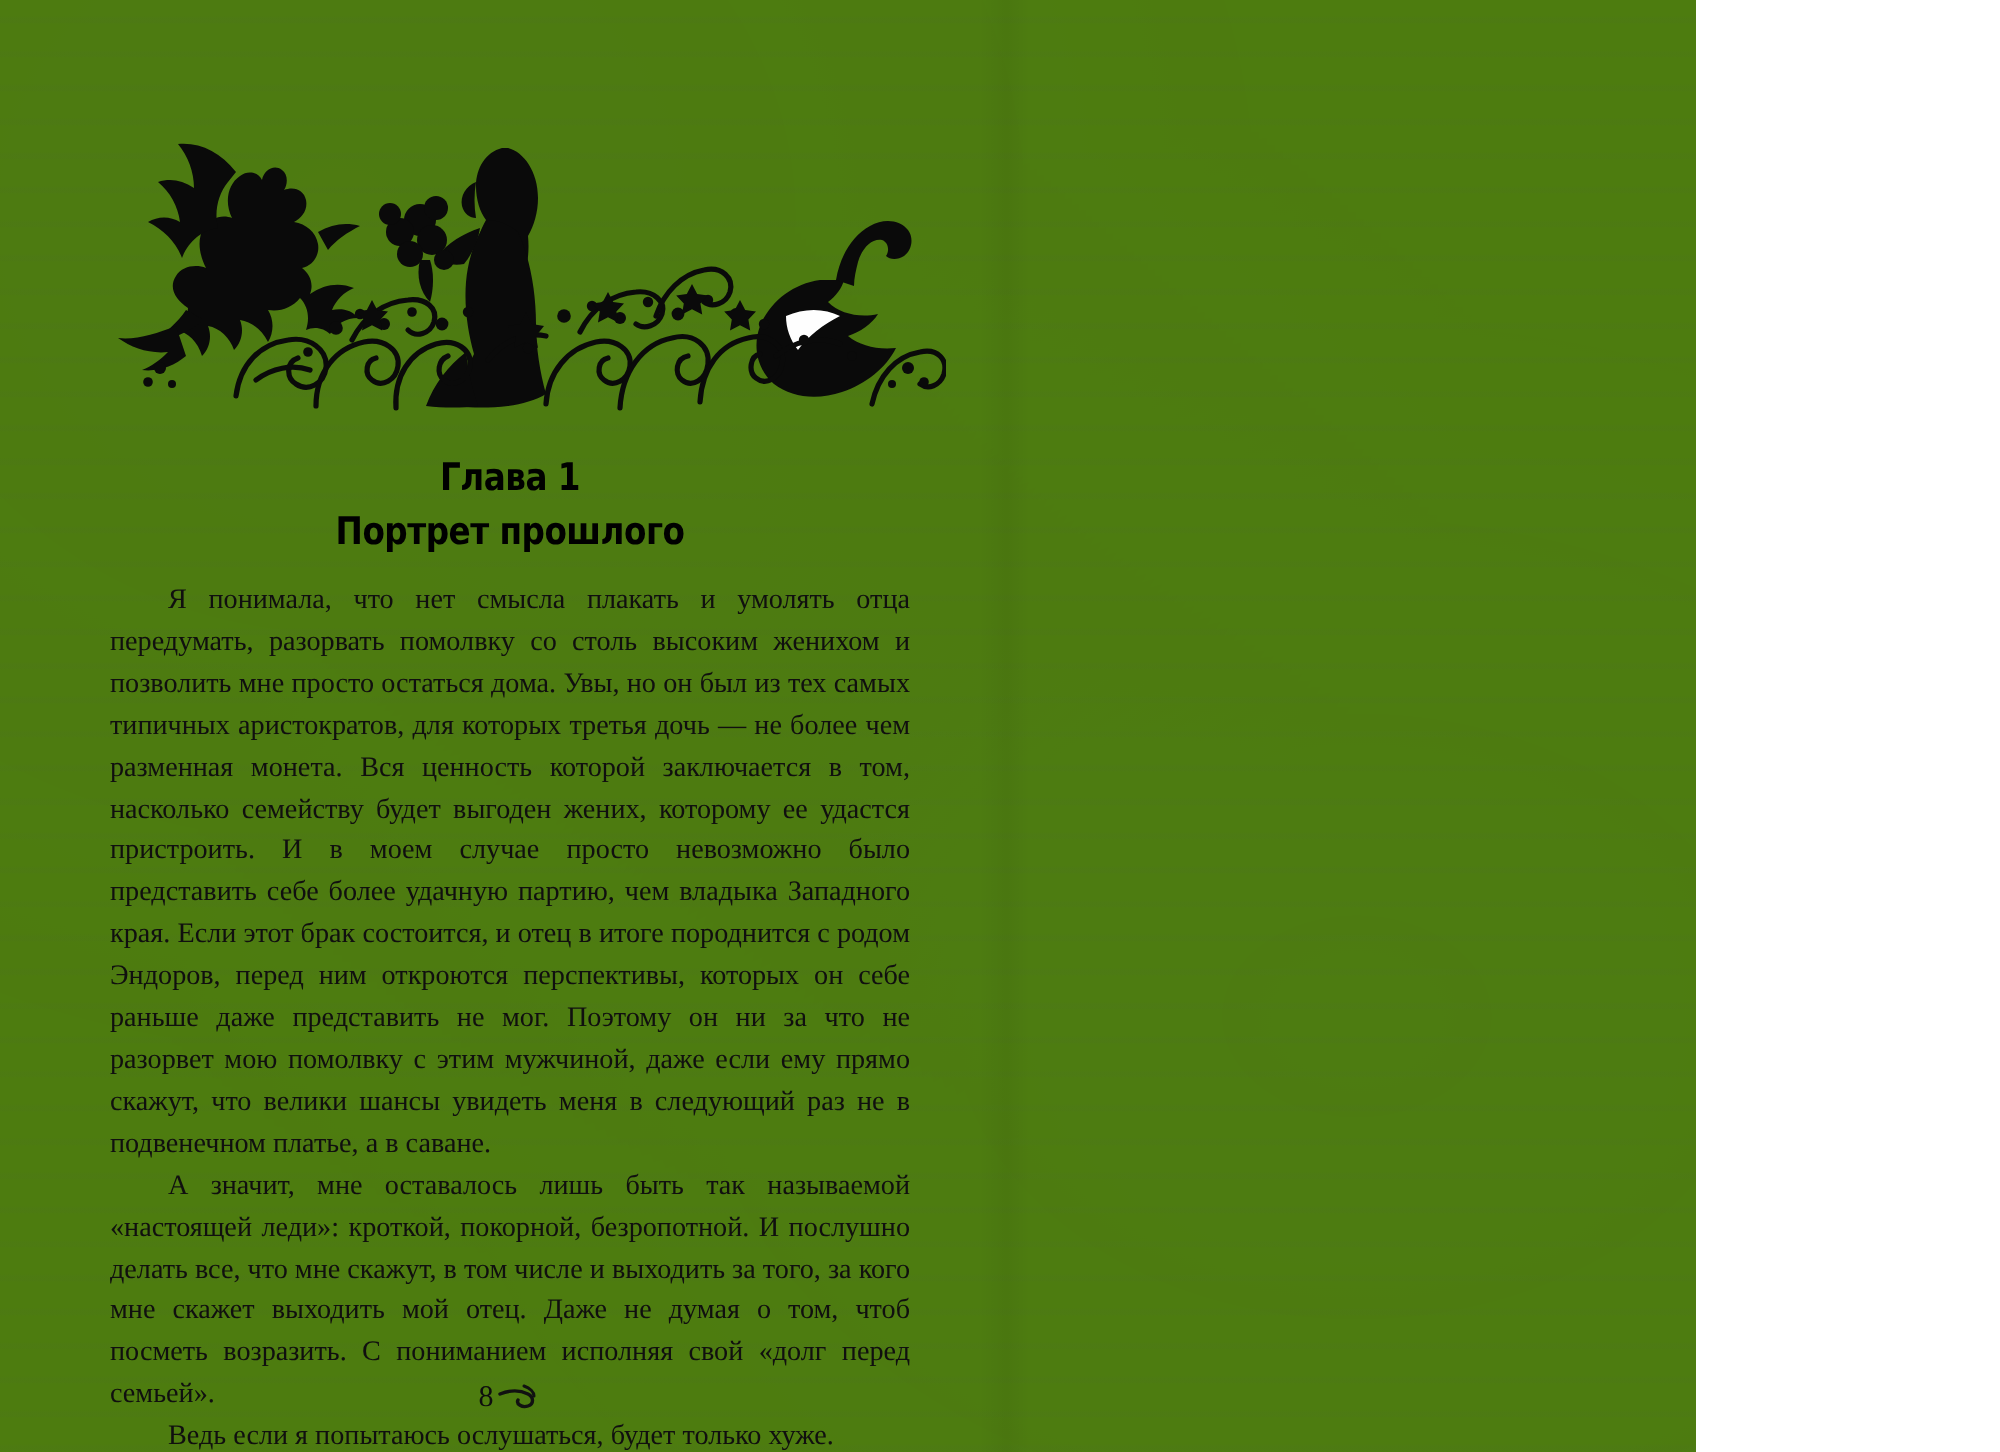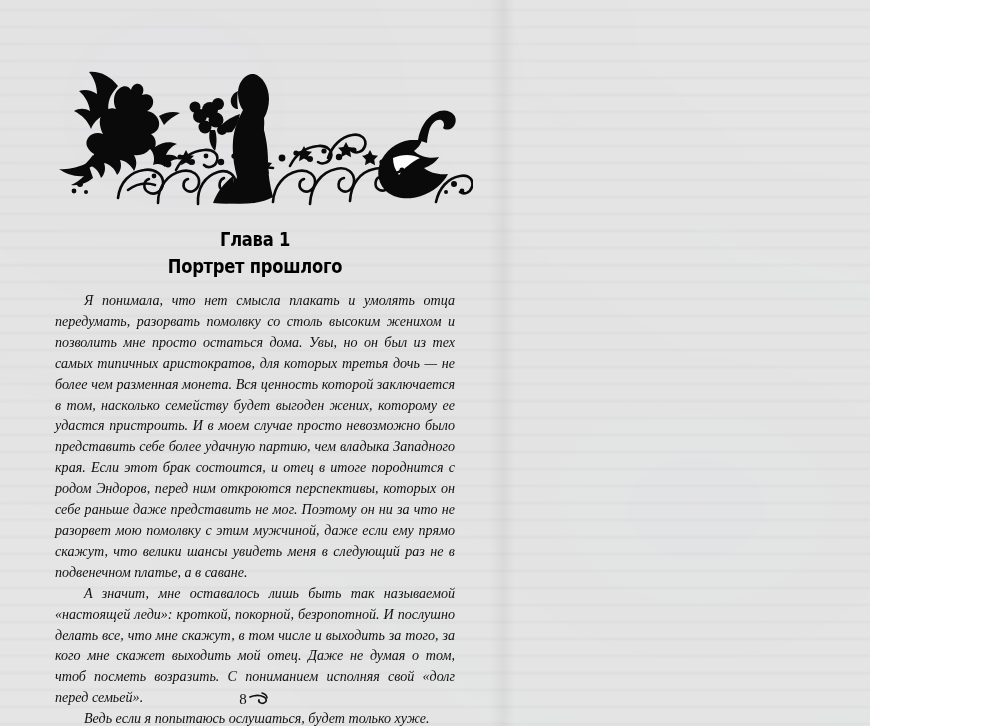--- a/index.html
+++ b/index.html
@@ -8,23 +8,22 @@
     padding: 0;
     background: #ffffff;
   }
   body {
     font-family: "Liberation Serif", "DejaVu Serif", serif;
   }
   .page-scan {
     position: relative;
     width: 848px;
     height: 726px;
-    background: #e5e5e5;
+    background: #4d7c0f;
     overflow: hidden;
-    padding-left: 22px;
   }
   
   .showthrough {
     position: absolute;
     inset: 0;
     pointer-events: none;
     opacity: 0.035;
     background:
       repeating-linear-gradient(
         to bottom,
@@ -109,21 +108,20 @@
     hyphens: manual;
   }
   .body-left {
     left: 55px;
     top: 290px;
     width: 400px;
   }
   .body-col p {
     margin: 0;
     text-indent: 29px;
-    font-style: italic;
   }
 
   
   .folio {
     position: absolute;
     font-size: 15px;
     color: #0e0e0e;
   }
   .folio-left {
     left: 55px;

